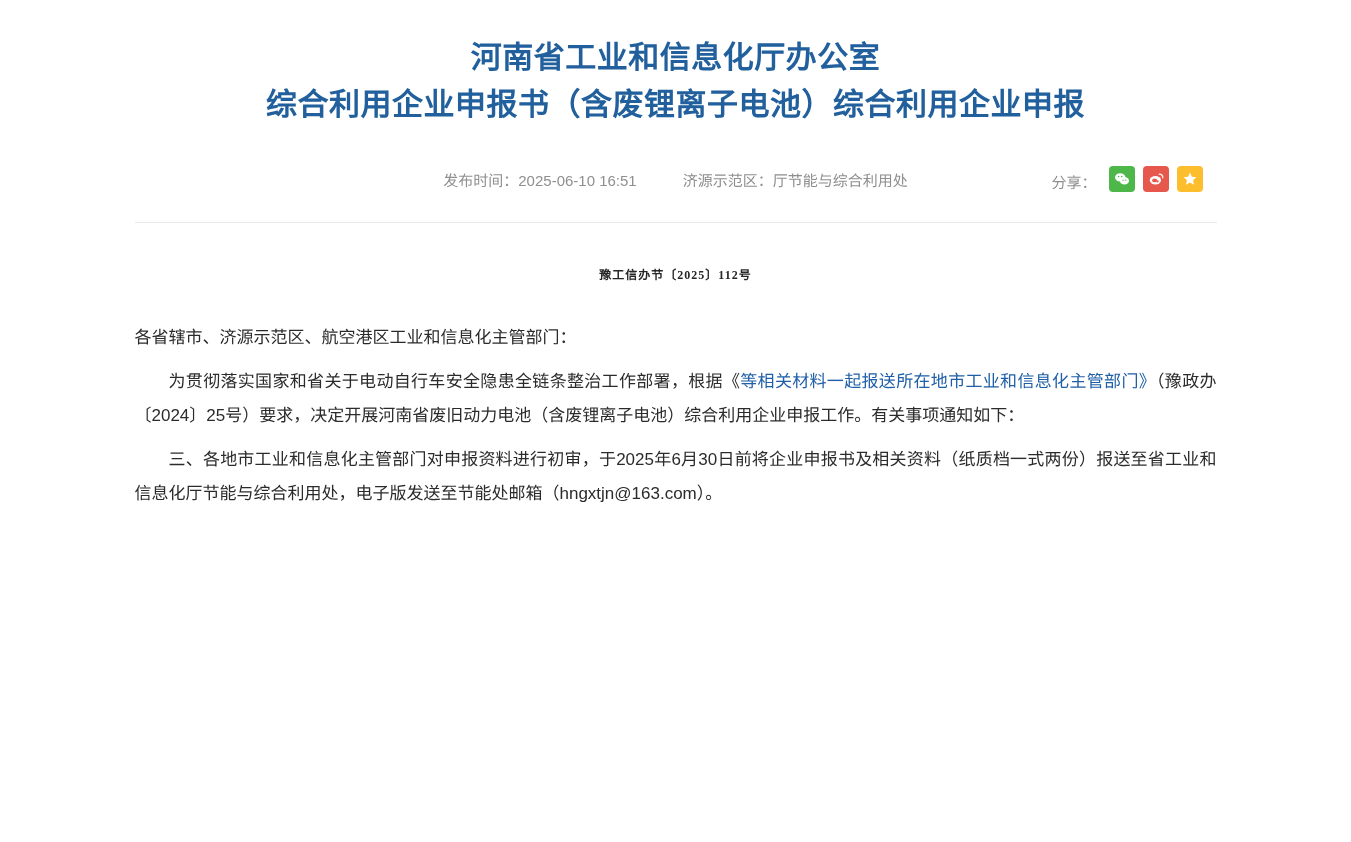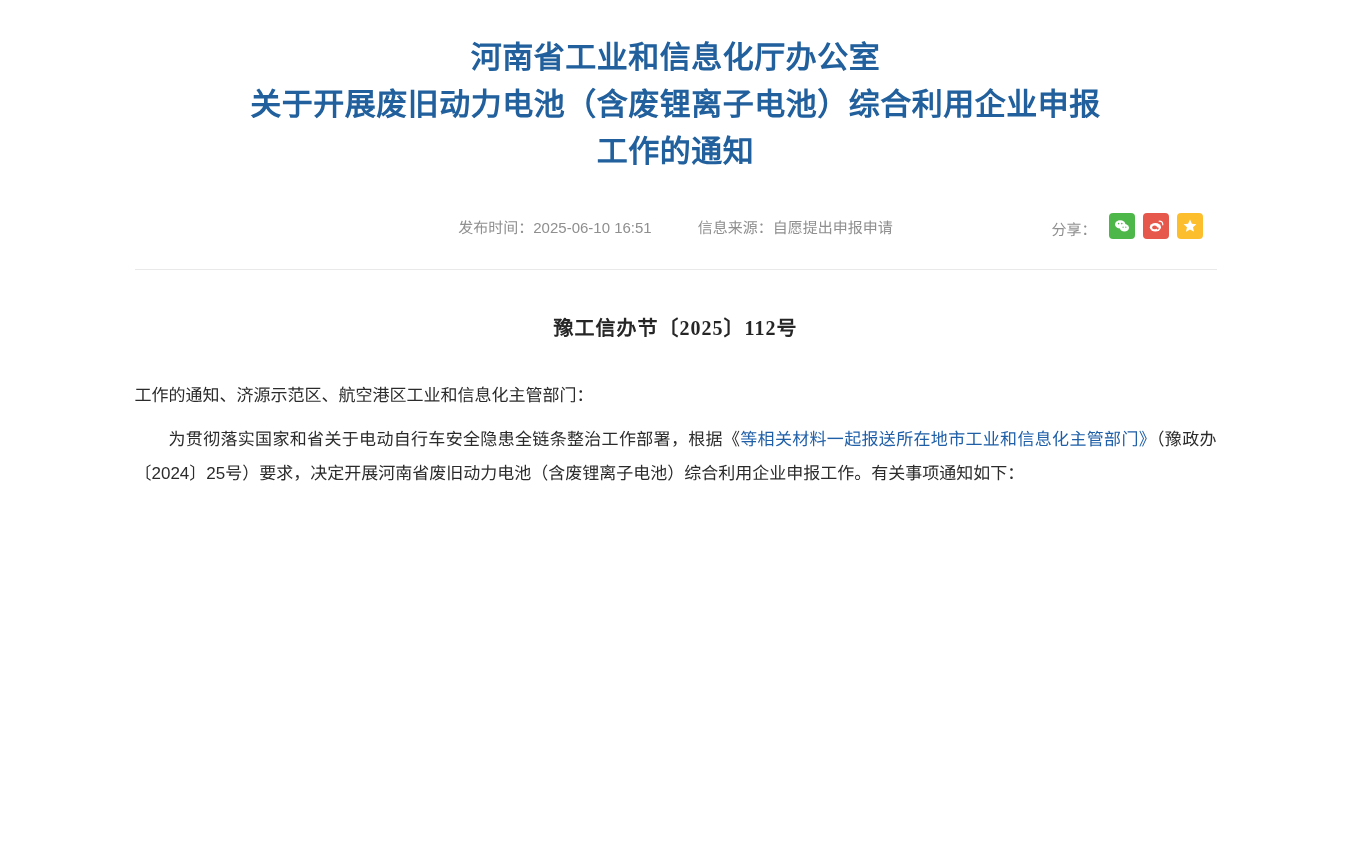--- a/index.html
+++ b/index.html
@@ -86,21 +86,21 @@
   .share-qzone { background: #FDBE2E; }
   .divider {
     margin: 26px 64px 0 64px;
     border: none;
     border-top: 1px solid #e9e9e9;
     height: 0;
   }
   .doc-number {
     text-align: center;
     margin-top: 42px;
-    font-size: 20px;
+    font-size: 12px;
     font-weight: bold;
     color: #262626;
     font-family: "Liberation Serif", "DejaVu Serif", serif;
     letter-spacing: 1px;
   }
   .body-content {
     margin-top: 38px;
     padding: 0 64px 40px 64px;
   }
   .body-content p {
@@ -120,32 +120,31 @@
   }
 </style>
 </head>
 <body>
 
 <div class="page">
 
   <div class="title-block">
     <h1 class="doc-title">
       <div>河南省工业和信息化厅办公室</div>
-      <div>关于开展废旧动力电池（含废锂离子电池）综合利用企业申报</div>
-      <div>工作的通知</div>
+      <div>综合利用企业申报书（含废锂离子电池）综合利用企业申报</div>
     </h1>
   </div>
 
   <div class="meta-row">
     <div class="meta-center">
       <div class="meta-item">
         <span class="meta-label">发布时间：</span><span class="meta-value">2025-06-10 16:51</span>
       </div>
       <div class="meta-item">
-        <span class="meta-label">信息来源：</span><span class="meta-value">自愿提出申报申请</span>
+        <span class="meta-label">济源示范区：</span><span class="meta-value">厅节能与综合利用处</span>
       </div>
     </div>
 
     <div class="share-wrap">
       <span class="share-label">分享：</span>
       <span class="share-icon share-wechat" title="WeChat">
         <svg width="16" height="16" viewBox="0 0 16 16" aria-hidden="true">
             <ellipse cx="6.2" cy="6.4" rx="5.2" ry="4.2" fill="#ffffff"></ellipse>
             <ellipse cx="10.4" cy="9.8" rx="4.6" ry="3.7" fill="#ffffff"></ellipse>
             <circle cx="4.6" cy="5.6" r="0.8" fill="#4DB749"></circle>
@@ -168,21 +167,22 @@
           </svg>
       </span>
     </div>
   </div>
 
   <hr class="divider">
 
   <div class="doc-number">豫工信办节〔2025〕112号</div>
 
   <div class="body-content">
-    <p class="no-indent">工作的通知、济源示范区、航空港区工业和信息化主管部门：</p>
+    <p class="no-indent">各省辖市、济源示范区、航空港区工业和信息化主管部门：</p>
 
     <p class="indent"><span>为贯彻落实国家和省关于电动自行车安全隐患全链条整治工作部署，根据《</span><a class="link" href="#">等相关材料一起报送所在地市工业和信息化主管部门》</a><span>（豫政办〔2024〕25号）要求，决定开展河南省废旧动力电池（含废锂离子电池）综合利用企业申报工作。有关事项通知如下：</span></p>
 
 
 
+    <p class="indent">三、各地市工业和信息化主管部门对申报资料进行初审，于2025年6月30日前将企业申报书及相关资料（纸质档一式两份）报送至省工业和信息化厅节能与综合利用处，电子版发送至节能处邮箱（hngxtjn@163.com）。</p>
   </div>
 
 </div>
 
 </body></html>

